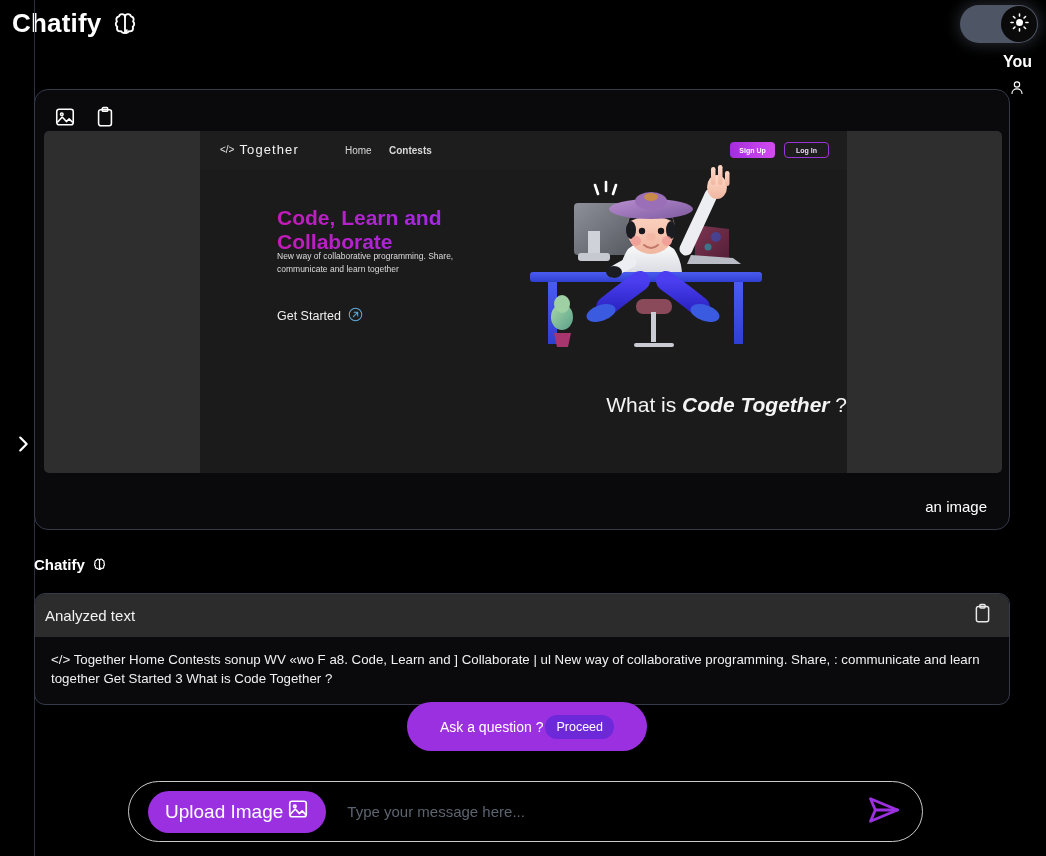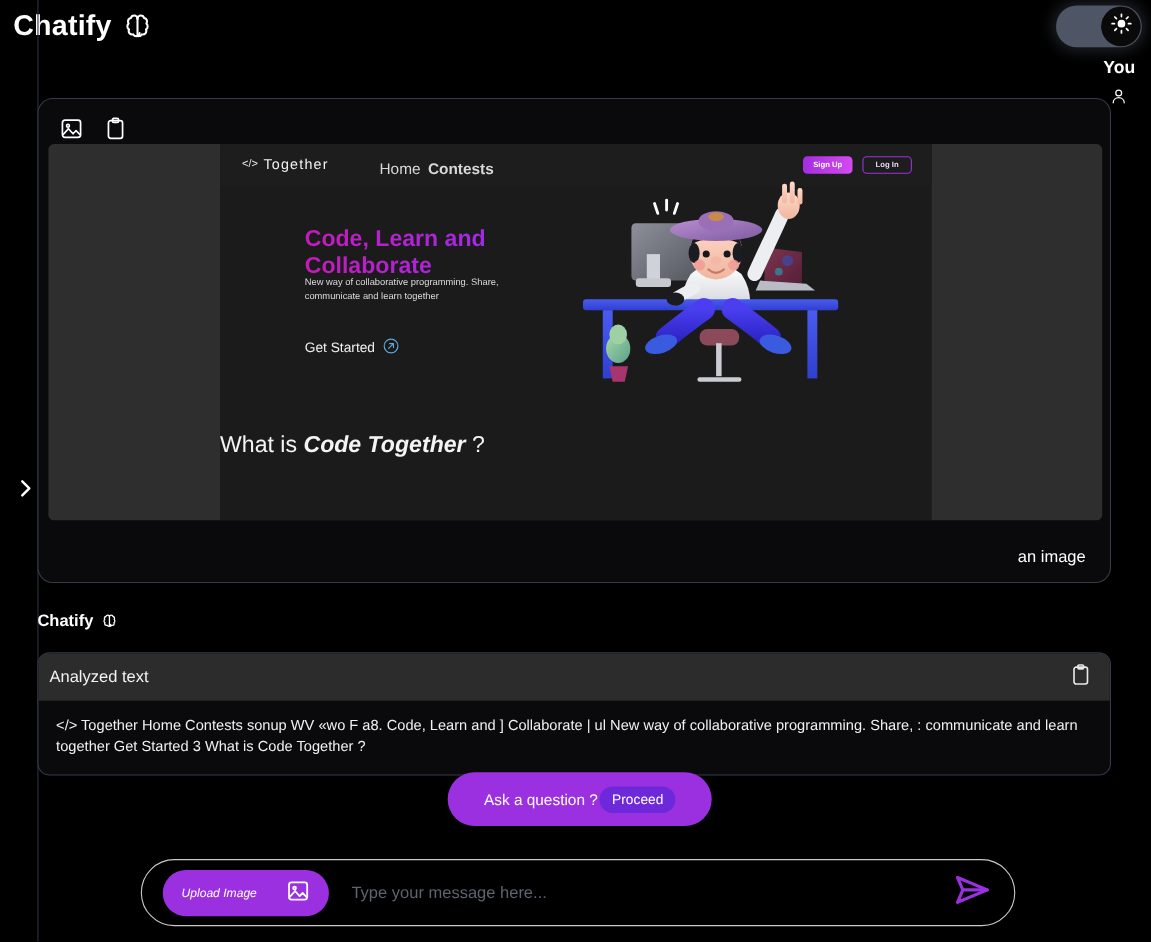--- a/index.html
+++ b/index.html
@@ -81,21 +81,21 @@
     background: #1d1d1d;
     display: flex; align-items: center;
   }
   .logo-tog {
     position: absolute; left: 20px; top: 11px;
     font-size: 13px; letter-spacing: 1.1px; color: #f2f2f2;
     display: flex; align-items: center; gap: 5px;
   }
   .logo-tog .chev { font-size: 10px; letter-spacing: 0; color: #e4e4e4; }
   .nav-link {
-    position: absolute; top: 14px; font-size: 14px; color: #d8d8d8; cursor: pointer;
+    position: absolute; top: 14px; font-size: 10px; color: #d8d8d8; cursor: pointer;
   }
   .nav-home { left: 145px; }
   .nav-contests { left: 189px; font-weight: bold; }
   .btn-signup {
     position: absolute; left: 530px; top: 11px;
     width: 45px; height: 16px; border-radius: 4px;
     background: linear-gradient(90deg,#a32de0,#d44bf0);
     color: #fff; font-size: 7px; font-weight: bold;
     display: flex; align-items: center; justify-content: center; cursor: pointer;
   }
@@ -117,21 +117,21 @@
     position: absolute; left: 77px; top: 119px; width: 195px;
     font-size: 8.5px; line-height: 1.55; color: #dcdcdc;
   }
   .hero-cta {
     position: absolute; left: 77px; top: 176px;
     display: flex; align-items: center; gap: 7px;
     font-size: 12.5px; color: #f0f0f0; cursor: pointer;
   }
   .what-is {
     position: absolute; left: 0; top: 262px; width: 647px;
-    text-align: left; font-size: 21px; color: #f4f4f4;
+    text-align: right; font-size: 21px; color: #f4f4f4;
   }
   .what-is b { font-style: italic; font-weight: bold; }
 
   .caption {
     position: absolute; right: 22px; bottom: 14px;
     font-size: 15px; color: #ffffff;
   }
 
   
   .bot-label {
@@ -179,24 +179,24 @@
   
   .composer {
     position: absolute; left: 128px; top: 781px;
     width: 795px; height: 61px;
     border: 1px solid #c9c9c9;
     border-radius: 31px;
     background: #000;
     display: flex; align-items: center; padding: 0 6px 0 19px;
   }
   .upload-btn {
-    display: flex; align-items: center; gap: 26px;
+    display: flex; align-items: center; gap: 4px;
     background: #9b30e0; color: #fff;
     height: 42px; padding: 0 17px; border-radius: 21px;
-    font-size: 11px; cursor: pointer; font-style: italic;
+    font-size: 19px; cursor: pointer;
   }
   .msg-input {
     flex: 1; background: transparent; border: none; outline: none;
     color: #e6e6e6; font-size: 15px; font-family: "Liberation Sans", sans-serif;
     padding-left: 21px;
   }
   .msg-input::placeholder { color: #5c6470; }
   .send-btn {
     width: 56px; height: 50px; display: flex; align-items: center; justify-content: center;
     cursor: pointer; margin-right: 4px;

